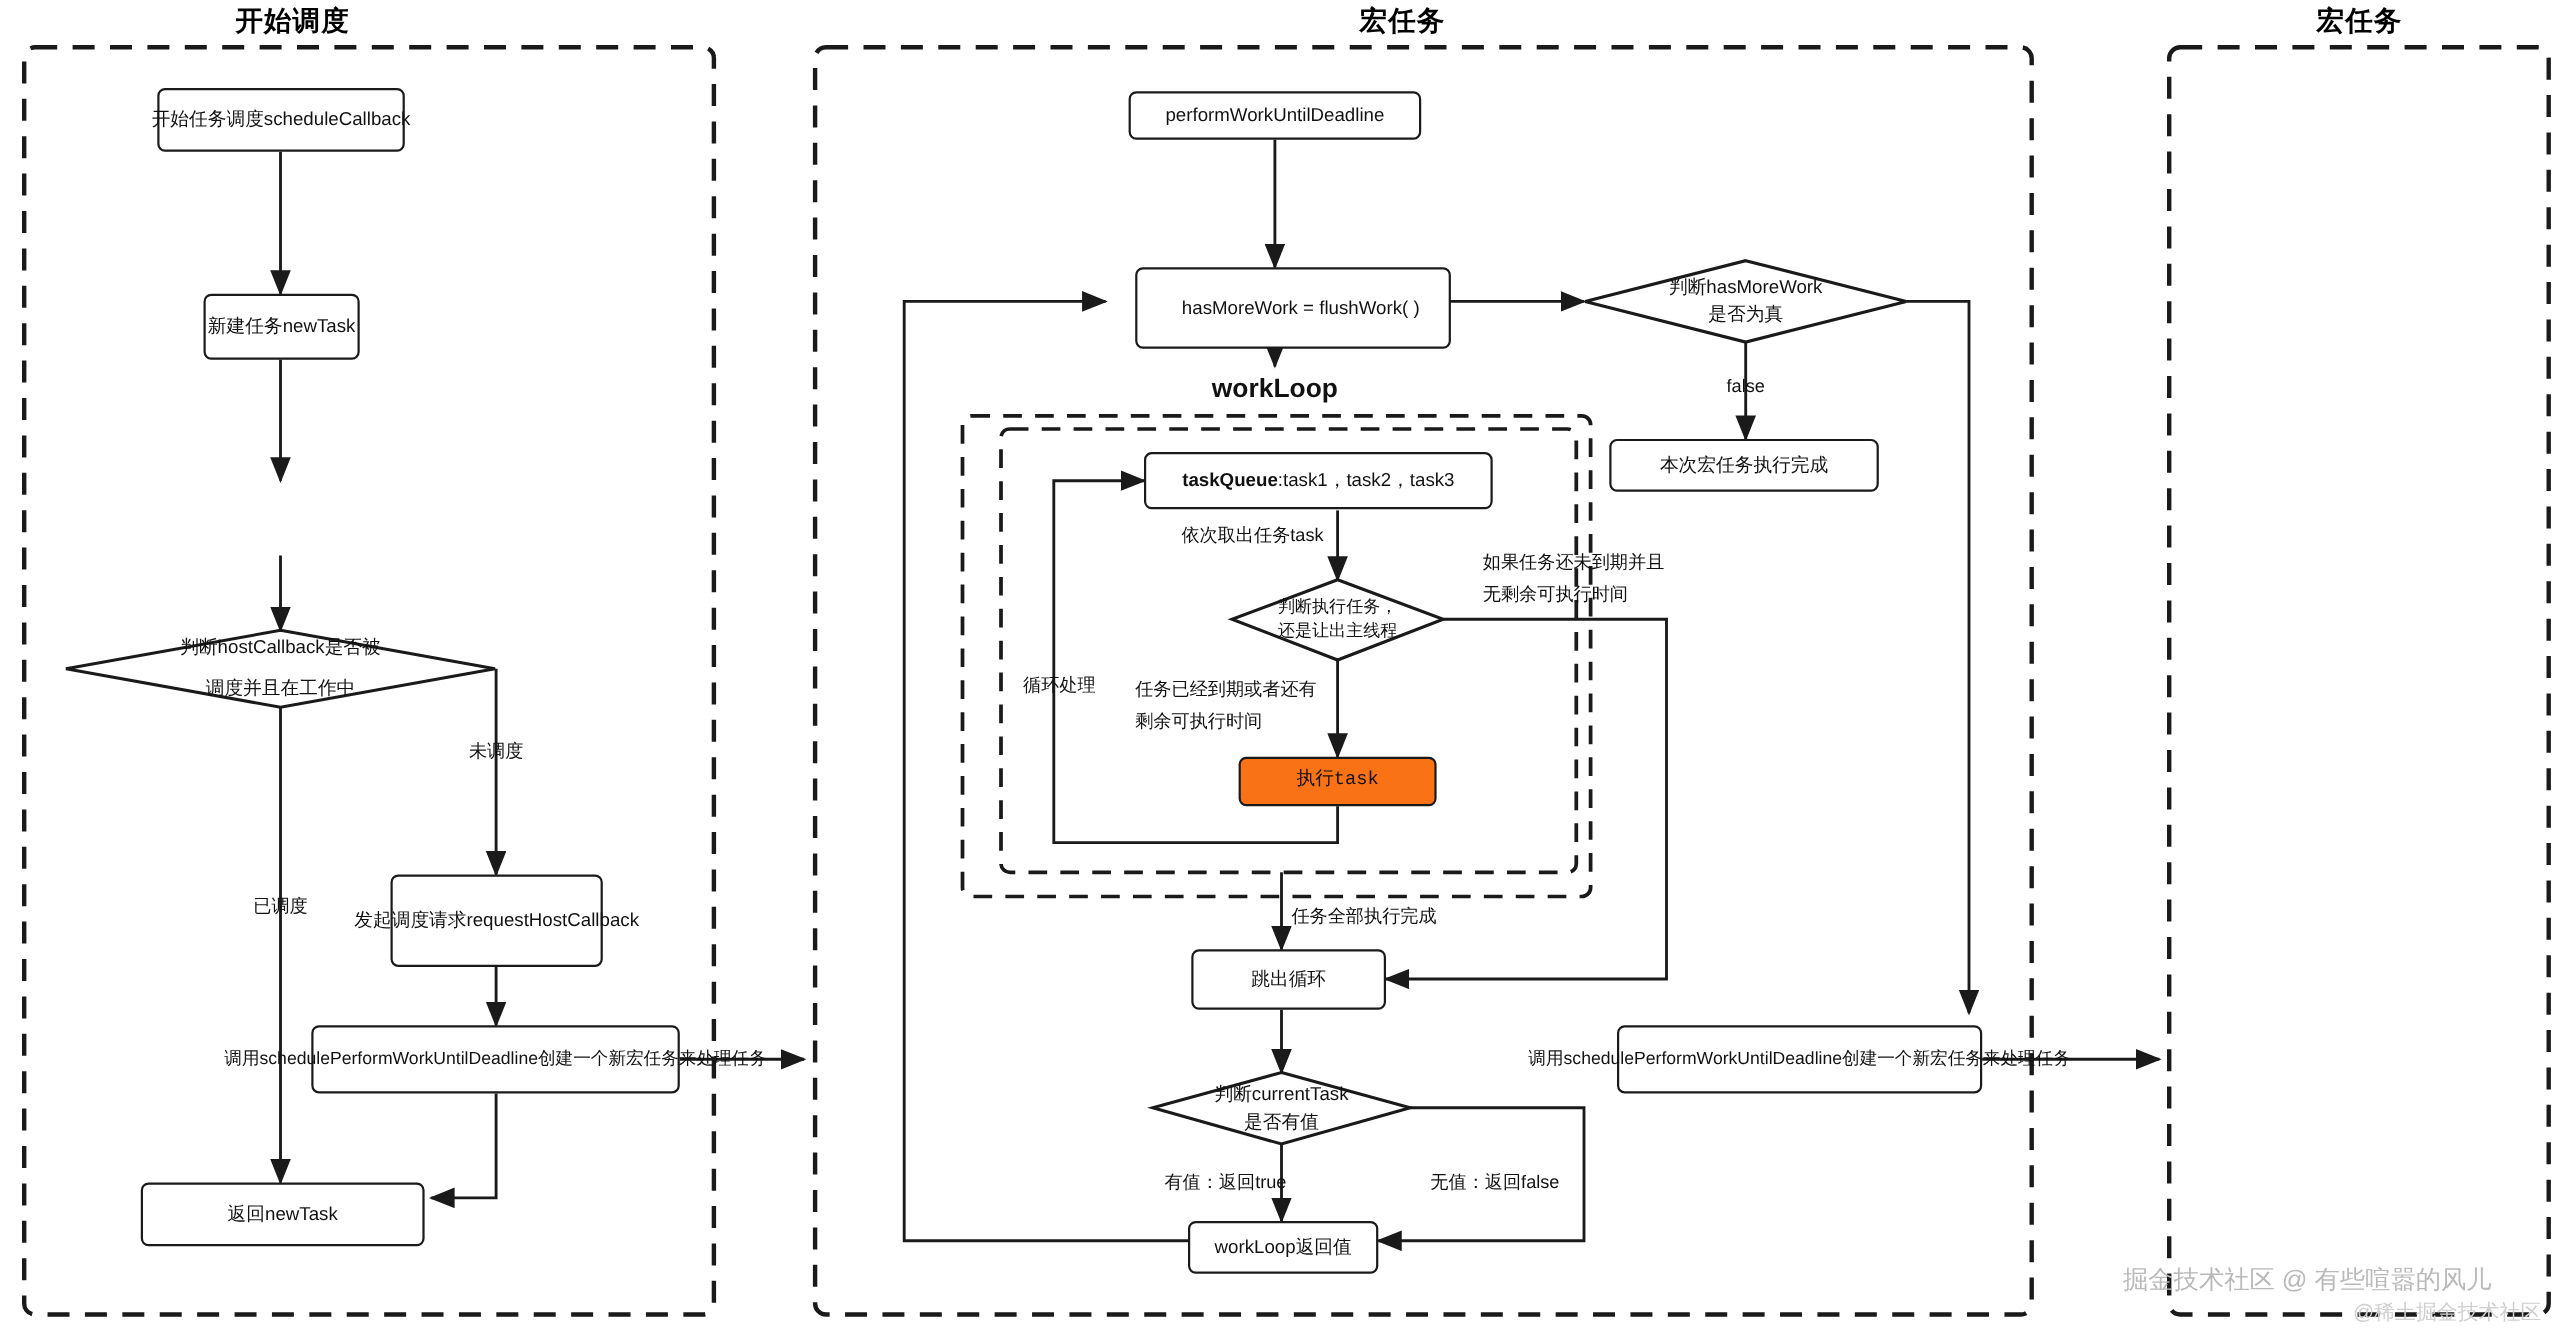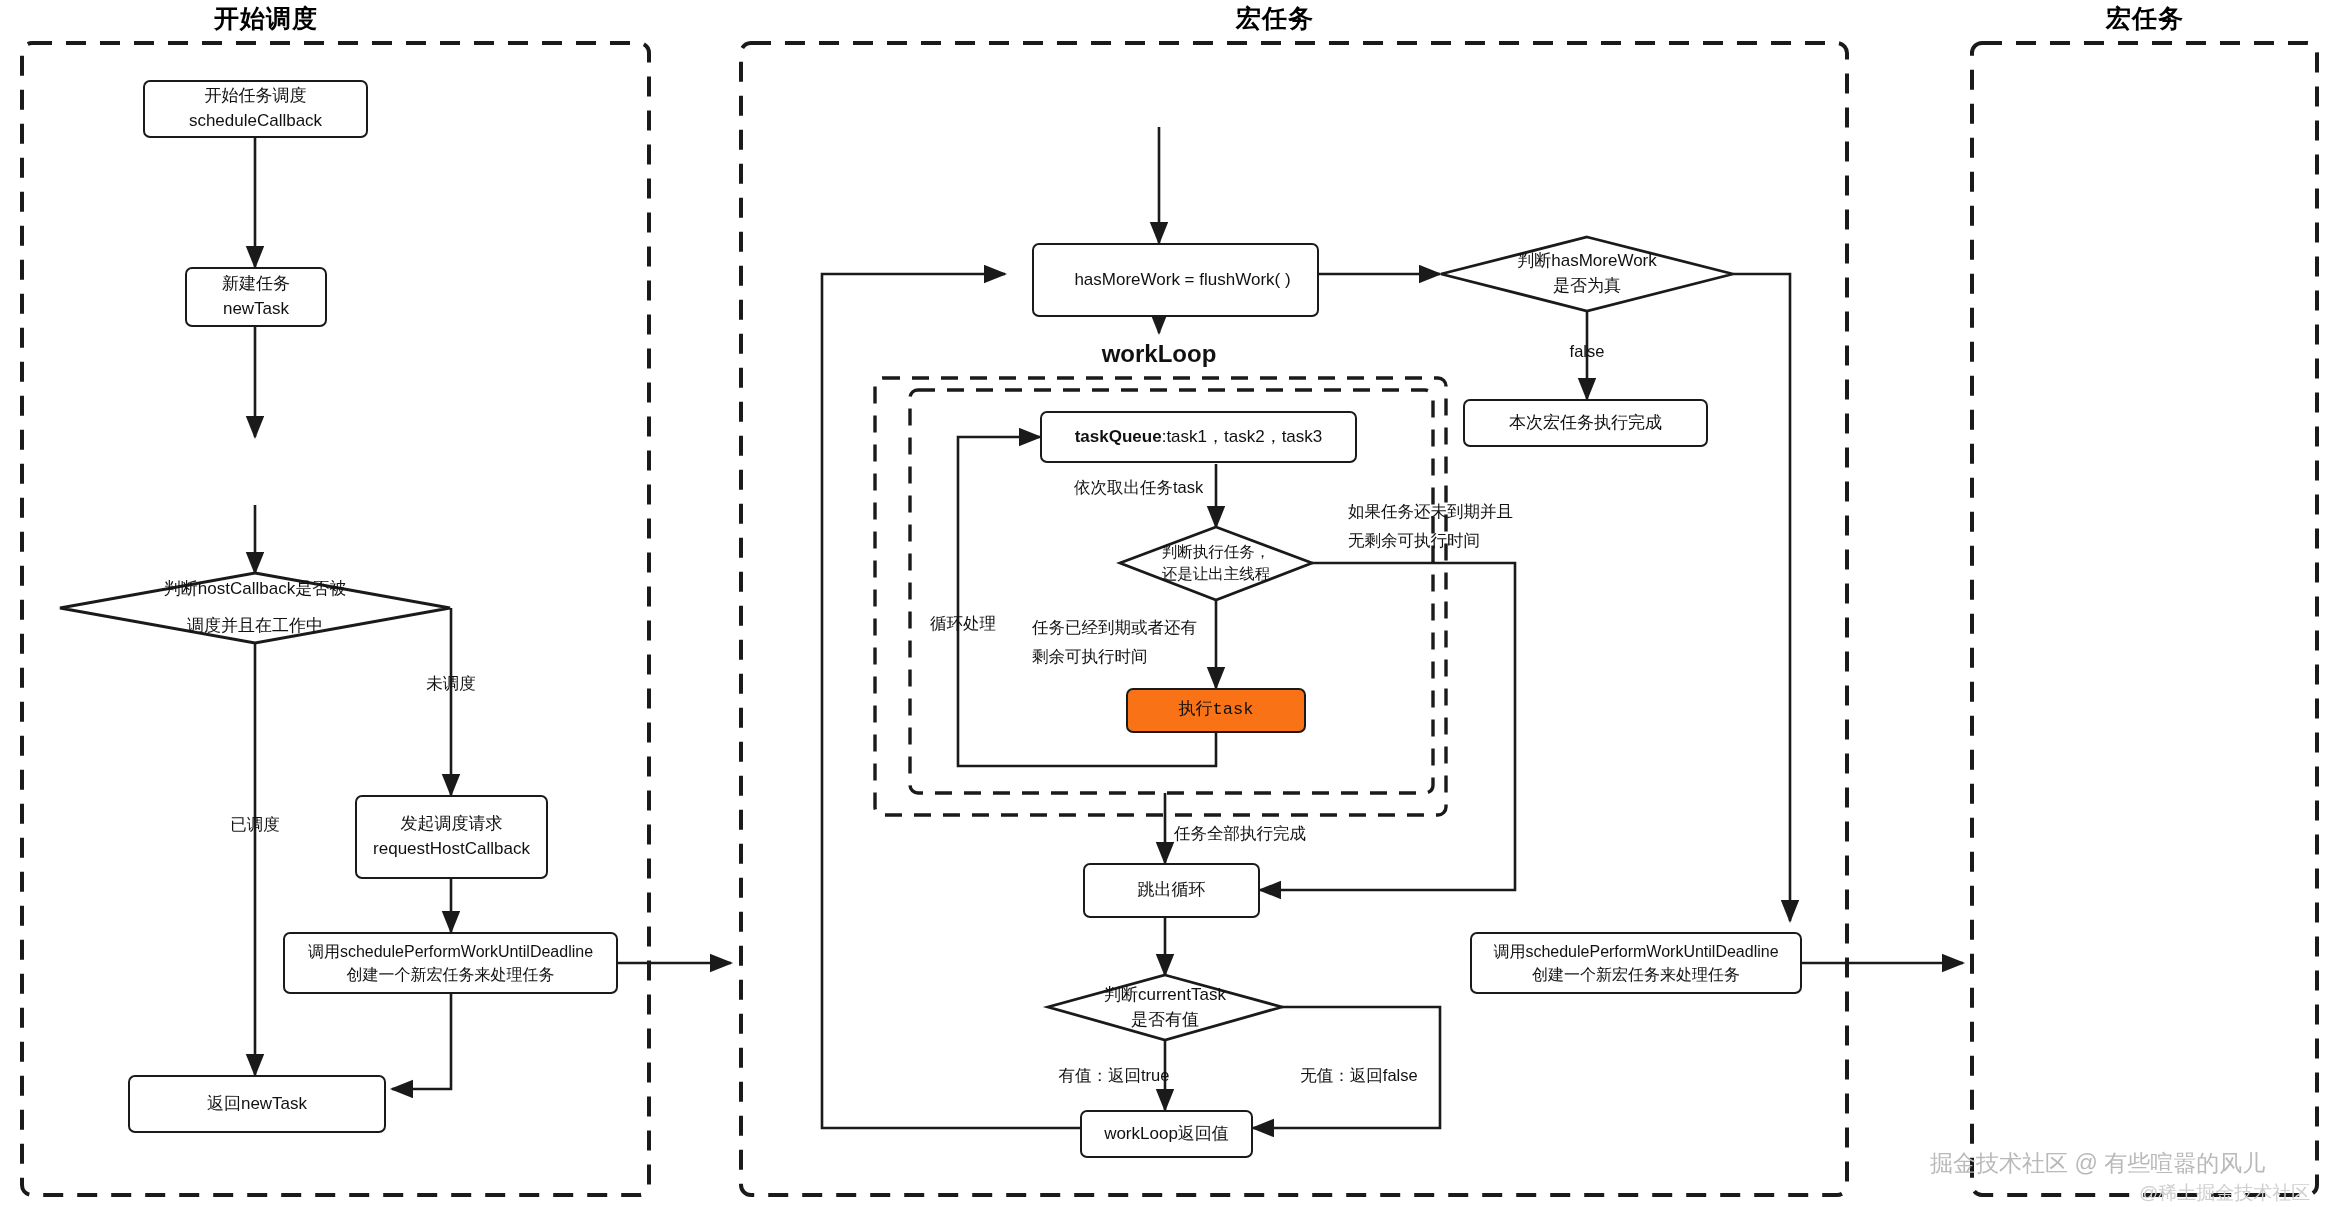--- a/index.html
+++ b/index.html
@@ -31,21 +31,20 @@
     transform: translateX(-50%);
     letter-spacing: 1px;
   }
   .node {
     position: absolute;
     box-sizing: border-box;
     border: 2.5px solid #1a1a1a;
     border-radius: 7px;
     background: #ffffff;
     display: flex;
-    flex-direction: column;
     align-items: center;
     justify-content: center;
     text-align: center;
     font-size: 17px;
     line-height: 1.45;
     color: #111111;
     padding: 2px 6px;
   }
   .node.shaded { background: #f97316; font-family: Liberation Mono, monospace; }
   .node .ln { display: block; white-space: nowrap; }
@@ -206,20 +205,23 @@
     <span class="ln">创建一个新宏任务来处理任务</span>
   </div>
 
   <div class="node" style="left:128px; top:1075px; width:258px; height:58px;">
     <span class="ln">返回newTask</span>
   </div>
 
   <div class="edge-label center" style="left:451px; top:672px;">未调度</div>
   <div class="edge-label center" style="left:255px; top:813px;">已调度</div>
 
+  <div class="node" style="left:1026px; top:83px; width:266px; height:44px;">
+    <span class="ln">performWorkUntilDeadline</span>
+  </div>
 
   <div class="node" style="left:1032px; top:243px; width:287px; height:74px;padding-left:20px;">
     <span class="ln">hasMoreWork = flushWork( )</span>
   </div>
 
   <div class="section-title" style="left:1159px; top:340px;">workLoop</div>
 
   <div class="diamond-label" style="left:1460px; top:244px; width:254px; height:60px;">
     <span class="ln">判断hasMoreWork</span>
     <span class="ln">是否为真</span>

